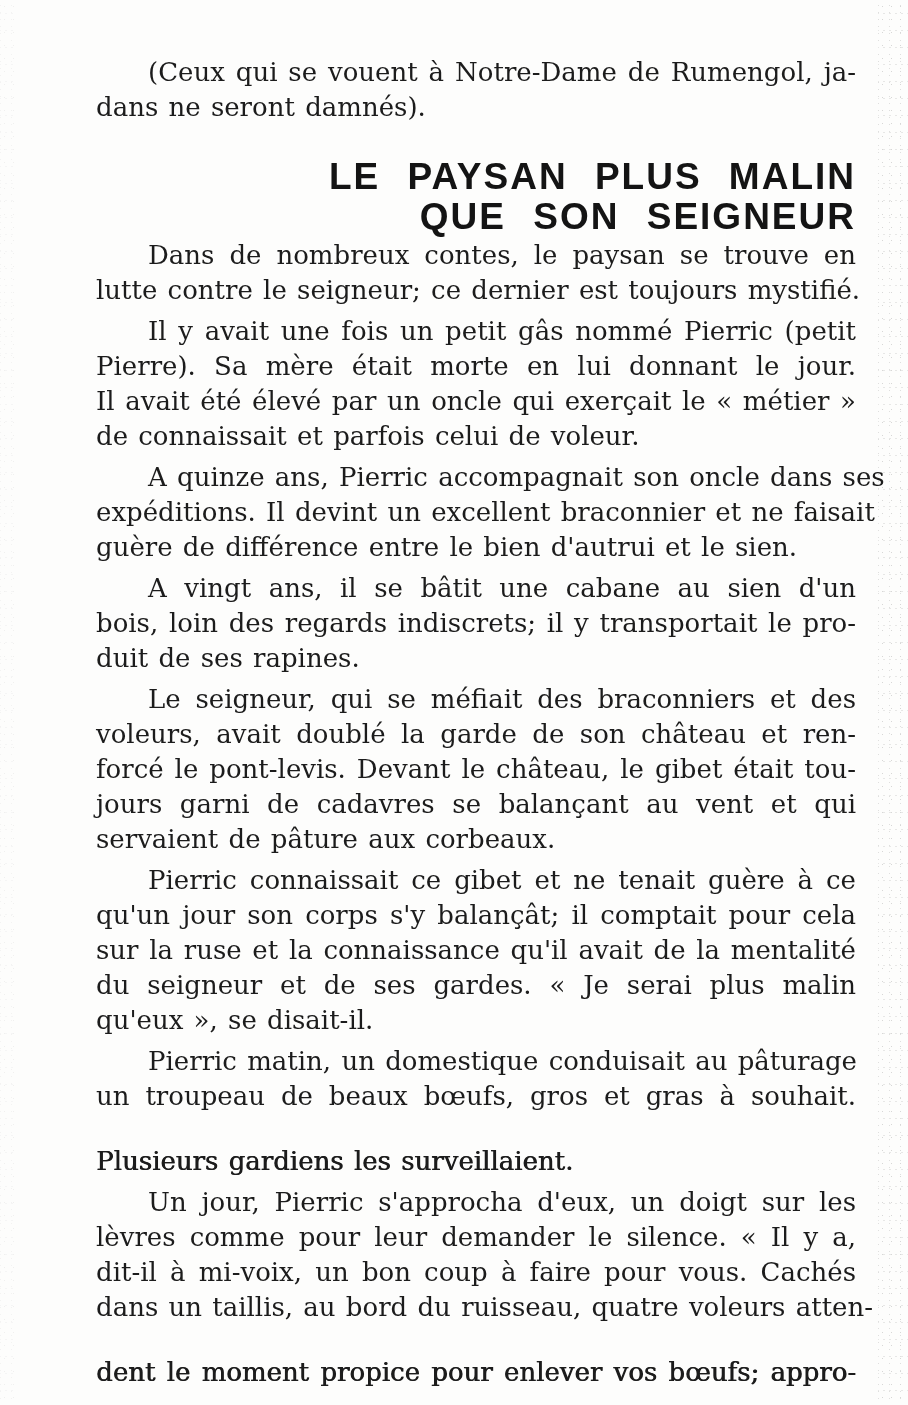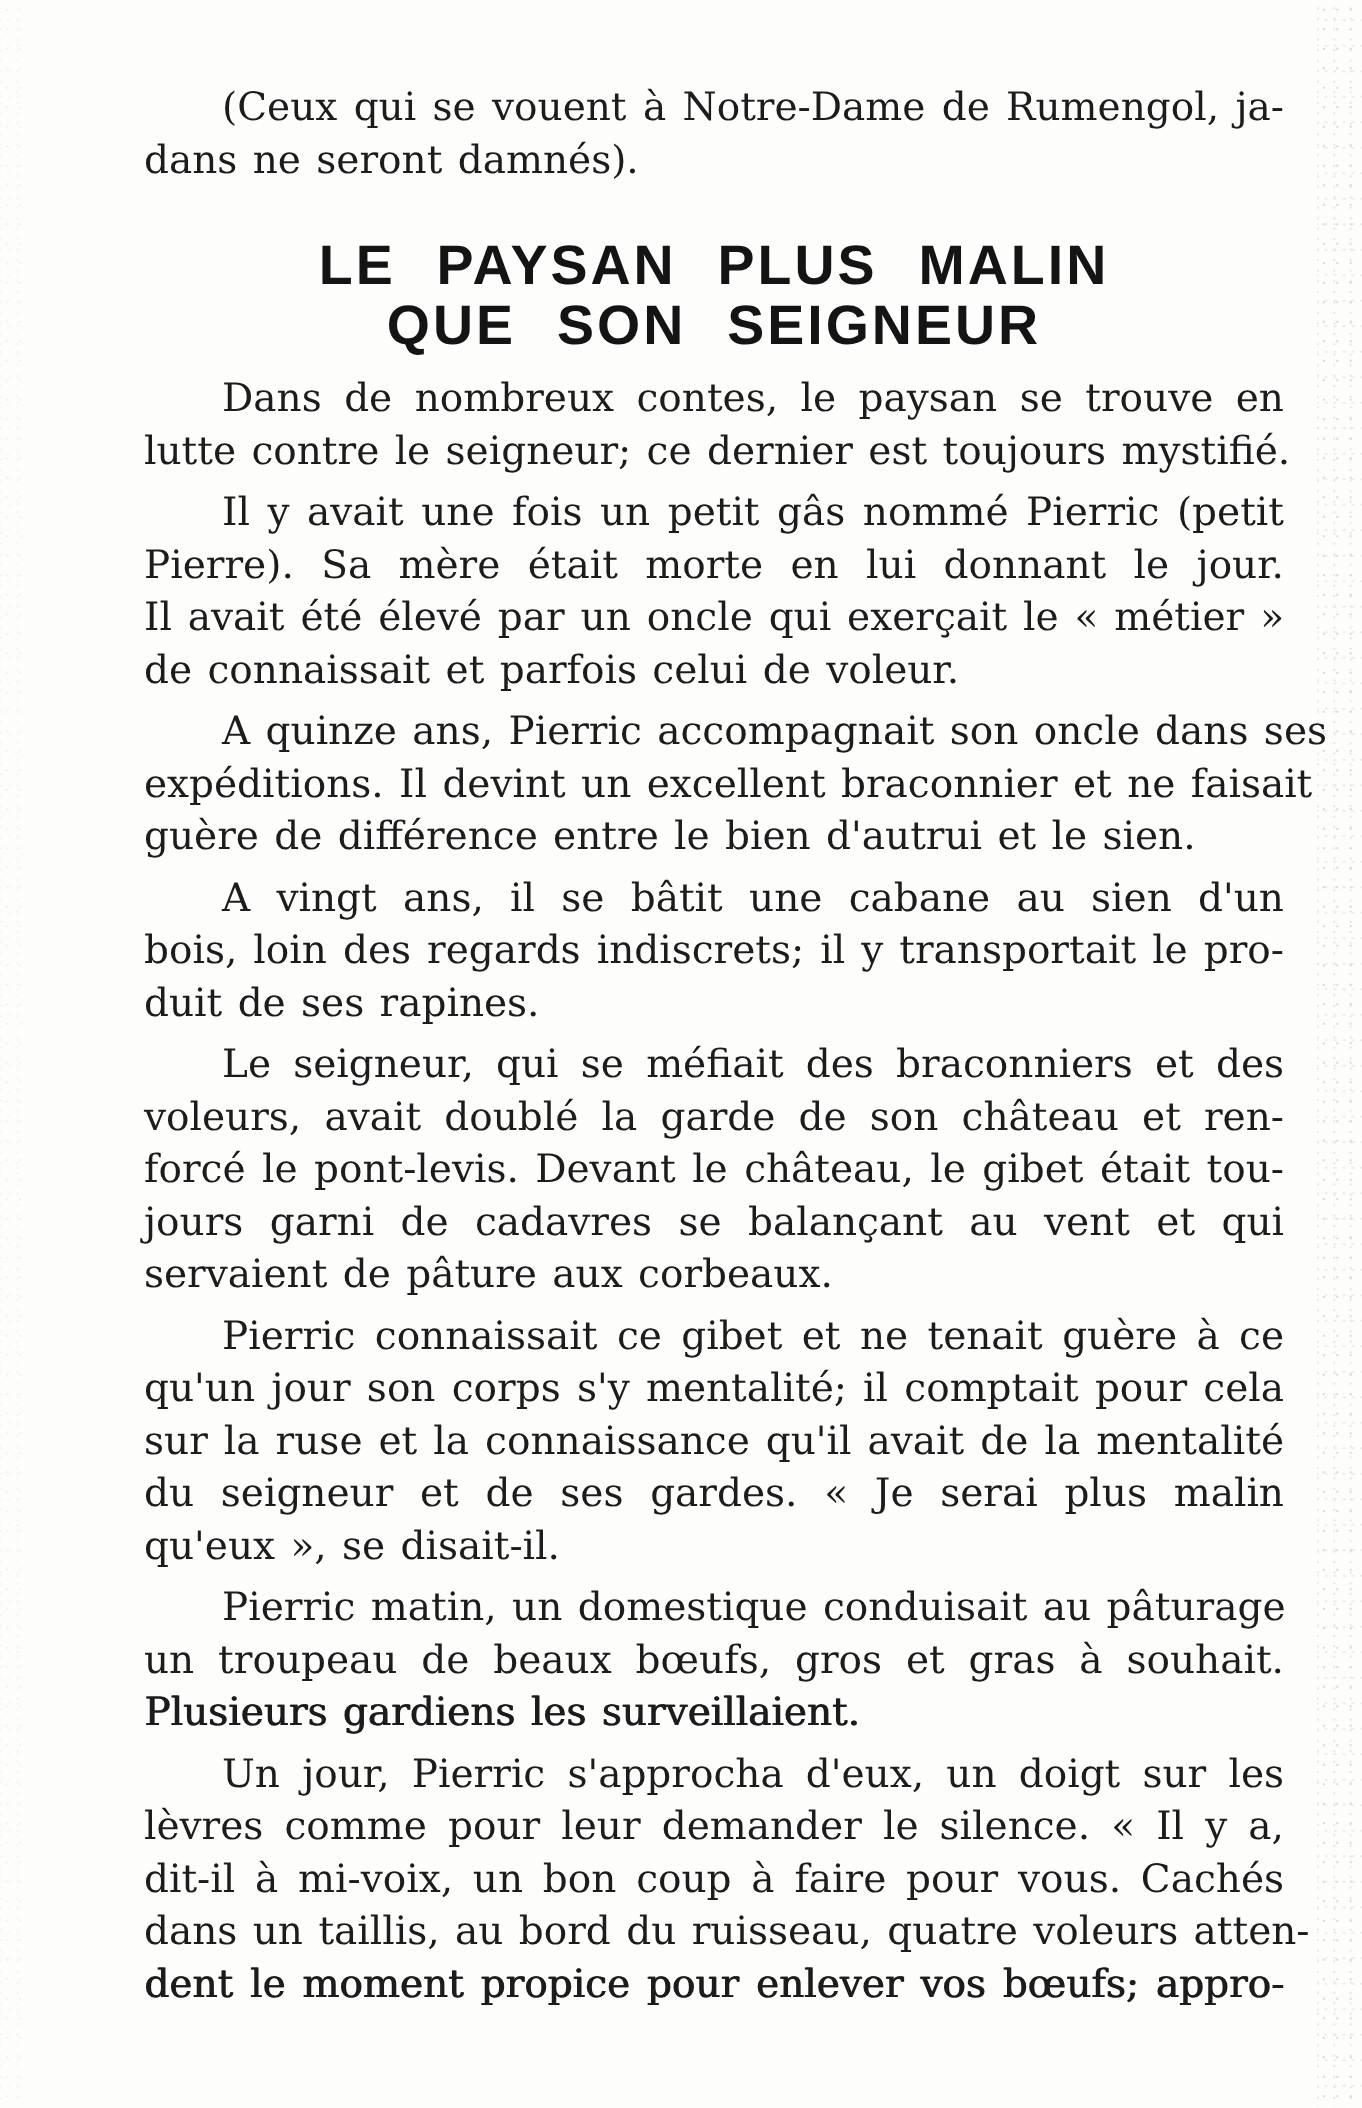--- a/index.html
+++ b/index.html
@@ -27,24 +27,24 @@
   .para{margin:0 0 6px 0;}
   .ln{
     line-height:35px;
     white-space:nowrap;
     text-align:justify;
     text-align-last:justify;
     word-spacing:2px;
   }
   .ln.first{text-indent:52px;}
   .ln.last{text-align-last:left;}
-  .ln.heavy{text-shadow:0.6px 0 0 currentColor;}
+  .ln.heavy{text-shadow:0.6px 0 0 currentColor;margin-top:30px;}
   .title{
-    margin:32px 0 12px 0;
-    text-align:center;
+    margin:32px 0 1px 0;
+    text-align:right;
     font-family:"Liberation Sans", sans-serif;
     font-weight:700;
     font-size:37px;
     line-height:40px;
     letter-spacing:2px;
     word-spacing:15px;
     color:var(--title-ink);
   }
   .title .title-line{display:block;}
   
@@ -105,21 +105,21 @@
         </div>
         <div class="para">
           <div class="ln first">Le seigneur, qui se méfiait des braconniers et des</div>
           <div class="ln">voleurs, avait doublé la garde de son château et ren-</div>
           <div class="ln">forcé le pont-levis. Devant le château, le gibet était tou-</div>
           <div class="ln">jours garni de cadavres se balançant au vent et qui</div>
           <div class="ln last">servaient de pâture aux corbeaux.</div>
         </div>
         <div class="para">
           <div class="ln first">Pierric connaissait ce gibet et ne tenait guère à ce</div>
-          <div class="ln">qu'un jour son corps s'y mentalité; il comptait pour cela</div>
+          <div class="ln">qu'un jour son corps s'y balançât; il comptait pour cela</div>
           <div class="ln">sur la ruse et la connaissance qu'il avait de la mentalité</div>
           <div class="ln">du seigneur et de ses gardes. « Je serai plus malin</div>
           <div class="ln last">qu'eux », se disait-il.</div>
         </div>
         <div class="para">
           <div class="ln first">Pierric matin, un domestique conduisait au pâturage</div>
           <div class="ln">un troupeau de beaux bœufs, gros et gras à souhait.</div>
           <div class="ln last heavy">Plusieurs gardiens les surveillaient.</div>
         </div>
         <div class="para">

